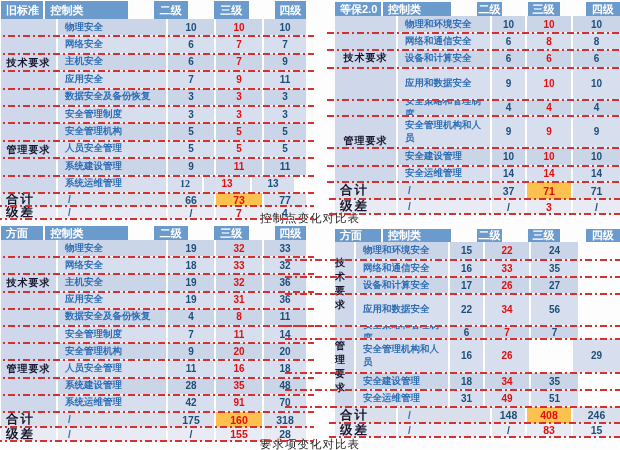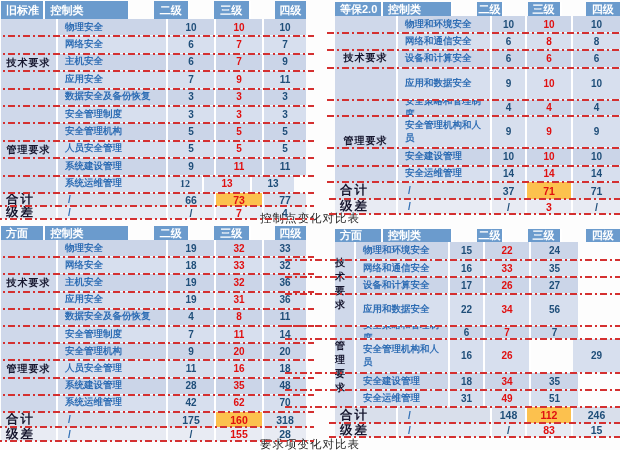--- a/index.html
+++ b/index.html
@@ -320,21 +320,21 @@
           <div class="brow" style="height: 17.2px;">
             <div class="cell lblcell" style="width: 110px;">系统建设管理</div>
             <div class="cell numcell" style="width: 48px;">28</div>
             <div class="cell numcell l3" style="width: 48px;">35</div>
             <div class="cell numcell last" style="width: 42px;">48</div>
             <div class="dash" style="left: -65px;"></div>
           </div>
           <div class="brow alt" style="height: 17.2px;">
             <div class="cell lblcell" style="width: 110px;">系统运维管理</div>
             <div class="cell numcell" style="width: 48px;">42</div>
-            <div class="cell numcell l3" style="width: 48px;">62</div>
+            <div class="cell numcell l3" style="width: 48px;">91</div>
             <div class="cell numcell last" style="width: 42px;">70</div>
             <div class="dash" style="left: -65px;"></div>
           </div>
         </div>
       </div>
       <div class="trow" style="height: 15px;">
         <div class="cell sumlbl" style="width: 57px;">合计</div>
         <div class="cell slash" style="width: 110px;">/</div>
         <div class="cell sumval" style="width: 48px;">175</div>
         <div class="cell sumval l3 hi" style="width: 48px;">160</div>
@@ -419,21 +419,21 @@
             <div class="cell numcell l3" style="width: 46px;">49</div>
             <div class="cell numcell last" style="width: 47px;">51</div>
             <div class="dash" style="left: -71px;"></div>
           </div>
         </div>
       </div>
       <div class="trow" style="height: 16px;">
         <div class="cell sumlbl" style="width: 63px;">合计</div>
         <div class="cell slash" style="width: 94px;">/</div>
         <div class="cell sumval" style="width: 35px;">148</div>
-        <div class="cell sumval l3 hi" style="width: 46px;">112</div>
+        <div class="cell sumval l3 hi" style="width: 46px;">408</div>
         <div class="cell sumval last" style="width: 47px;">246</div>
         <div class="dash" style="left: -6px;"></div>
       </div>
       <div class="trow diff" style="height: 14px;">
         <div class="cell sumlbl" style="width: 63px;">级差</div>
         <div class="cell slash" style="width: 94px;">/</div>
         <div class="cell sumval" style="width: 35px;">/</div>
         <div class="cell sumval l3" style="width: 46px;">83</div>
         <div class="cell sumval last" style="width: 47px;">15</div>
         <div class="dash" style="left: -6px;"></div>

